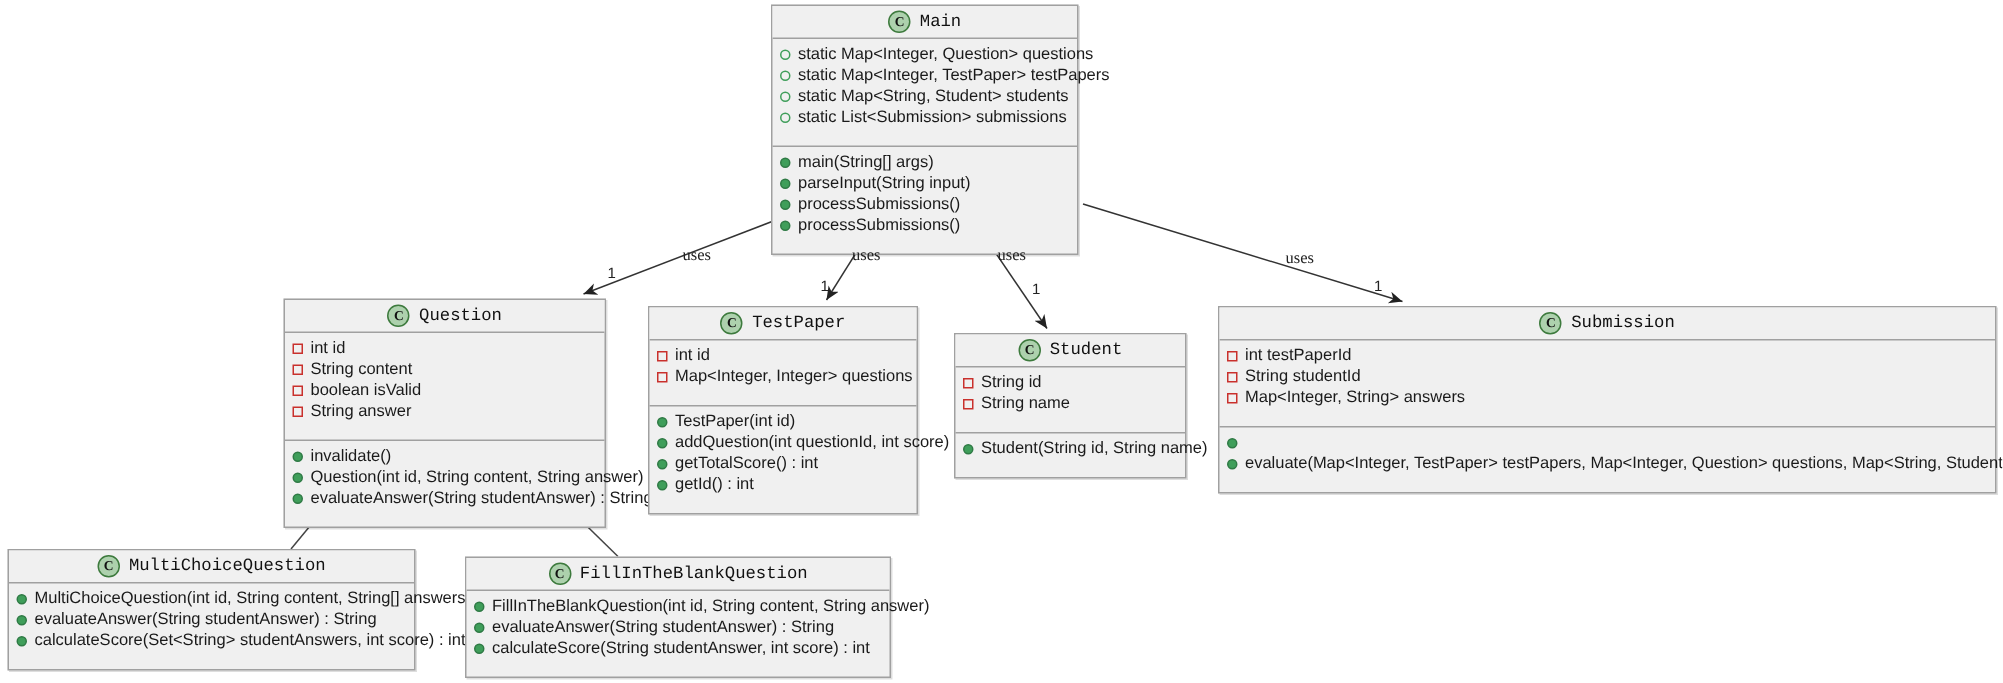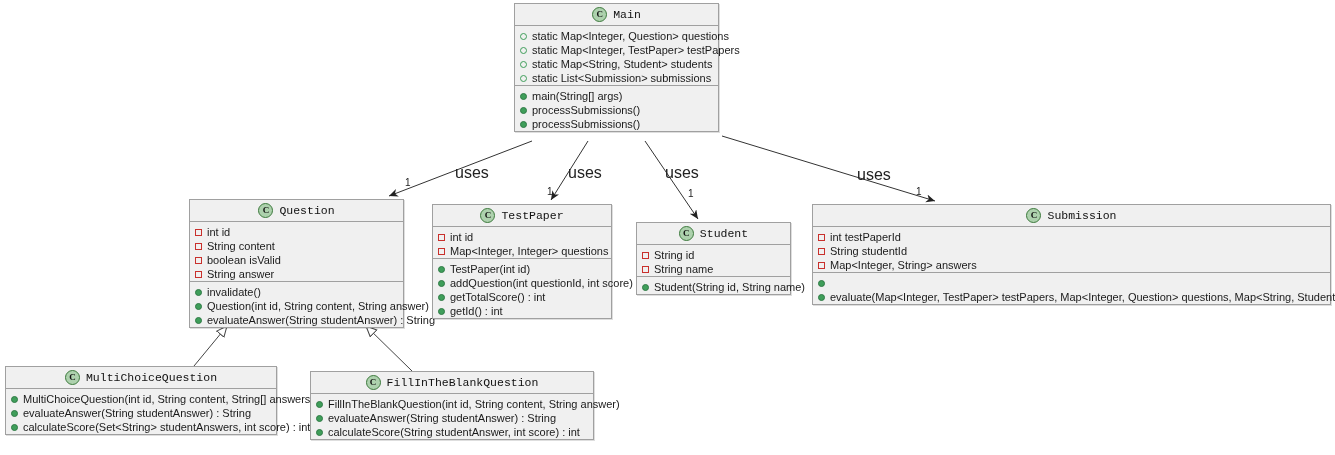--- a/index.html
+++ b/index.html
@@ -62,21 +62,21 @@
     font-family: "Liberation Serif", serif;
     flex: none;
   }
   .class-title {
     font-size: 11.5px;
     color: #111;
     white-space: nowrap;
     font-family: Liberation Mono, monospace;
   }
   .compartment {
-    padding: 3px 5px 0 5px;
+    padding: 3px 5px 12px 5px;
     border-bottom: 1px solid #a0a0a0;
   }
   .compartment:last-child {
     border-bottom: none;
   }
   .member {
     display: flex;
     align-items: center;
     gap: 5px;
     white-space: nowrap;
@@ -101,24 +101,25 @@
     background: #3f9e5a;
     border: 1px solid #2f7a45;
   }
   .mk-field-static {
     border-radius: 50%;
     background: transparent;
     border: 1px solid #3f9e5a;
   }
   .edge-label {
     position: absolute;
-    font-size: 16px;
+    font-size: 11px;
     color: #222;
     background: transparent;
     white-space: nowrap;
+    font-family: Liberation Serif, serif;
   }
   .mult-label {
     position: absolute;
     font-size: 10px;
     color: #222;
     white-space: nowrap;
   }
 </style>
 </head>
 <body>
@@ -169,20 +170,24 @@
           </div>
           <div class="member">
             <span class="mk mk-field-static"></span>
             <span class="member-text">static List&lt;Submission&gt; submissions</span>
           </div>
         </div>
         <div class="compartment">
           <div class="member">
             <span class="mk mk-method-public"></span>
             <span class="member-text">main(String[] args)</span>
+          </div>
+          <div class="member">
+            <span class="mk mk-method-public"></span>
+            <span class="member-text">parseInput(String input)</span>
           </div>
           <div class="member">
             <span class="mk mk-method-public"></span>
             <span class="member-text">processSubmissions()</span>
           </div>
           <div class="member">
             <span class="mk mk-method-public"></span>
             <span class="member-text">processSubmissions()</span>
           </div>
         </div>

